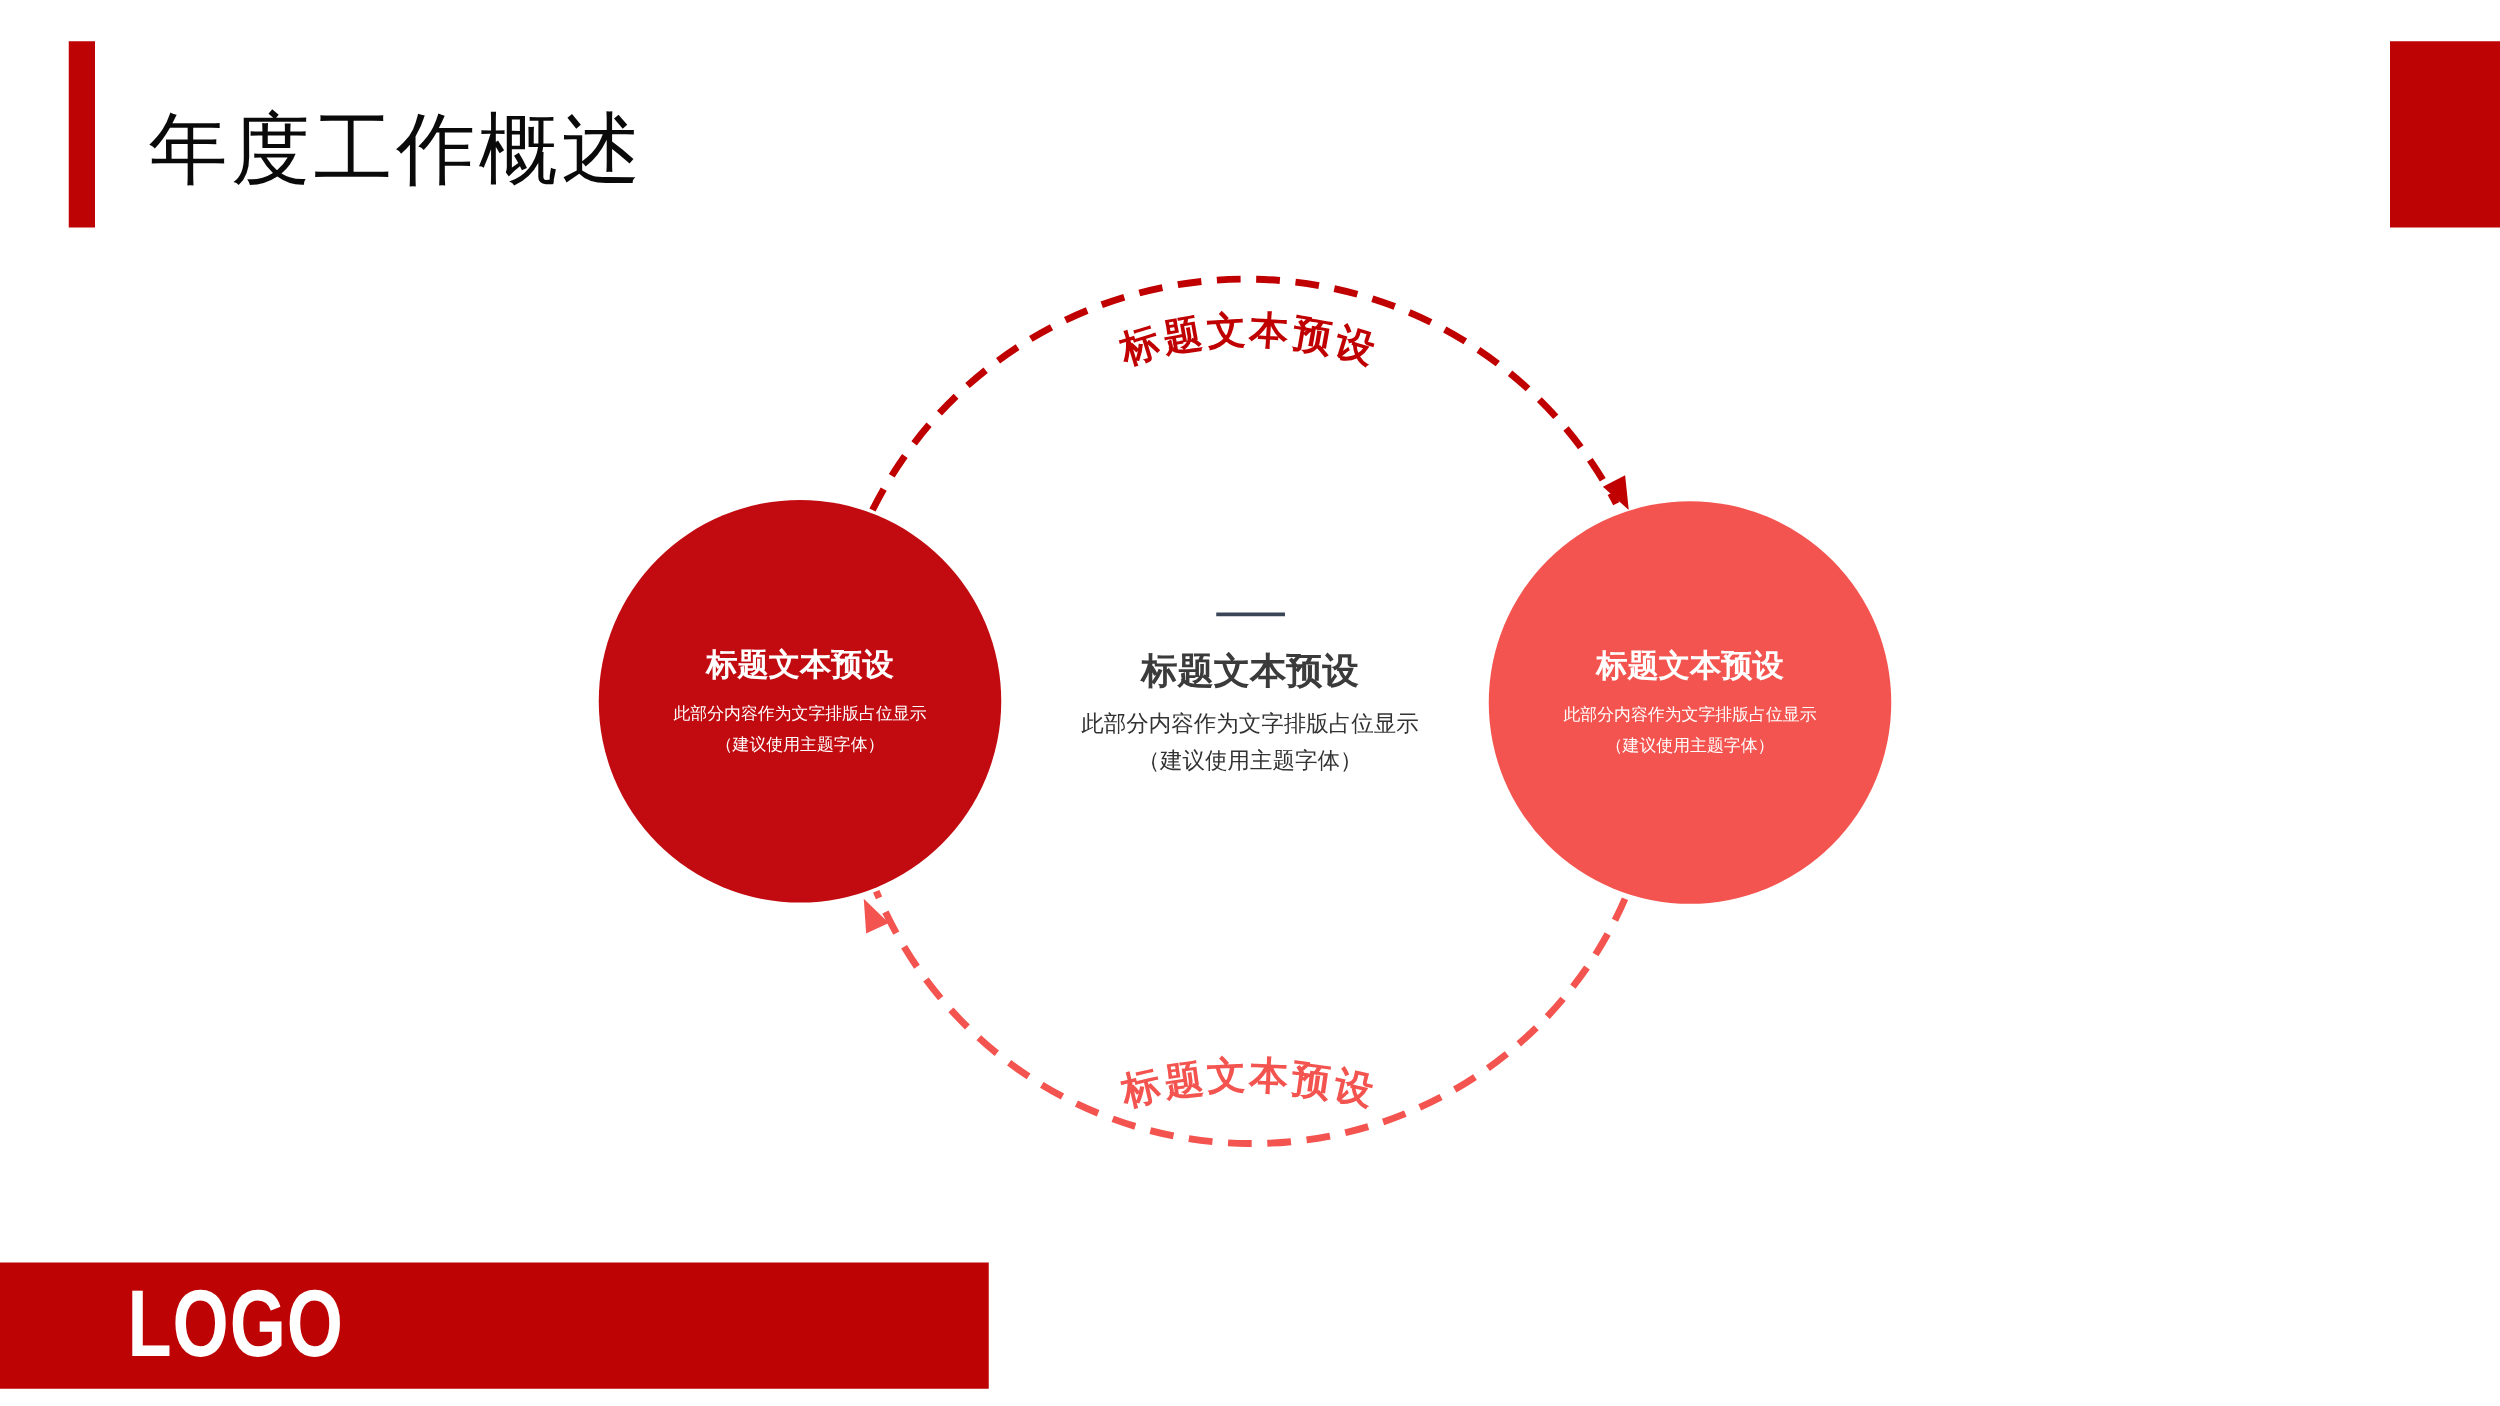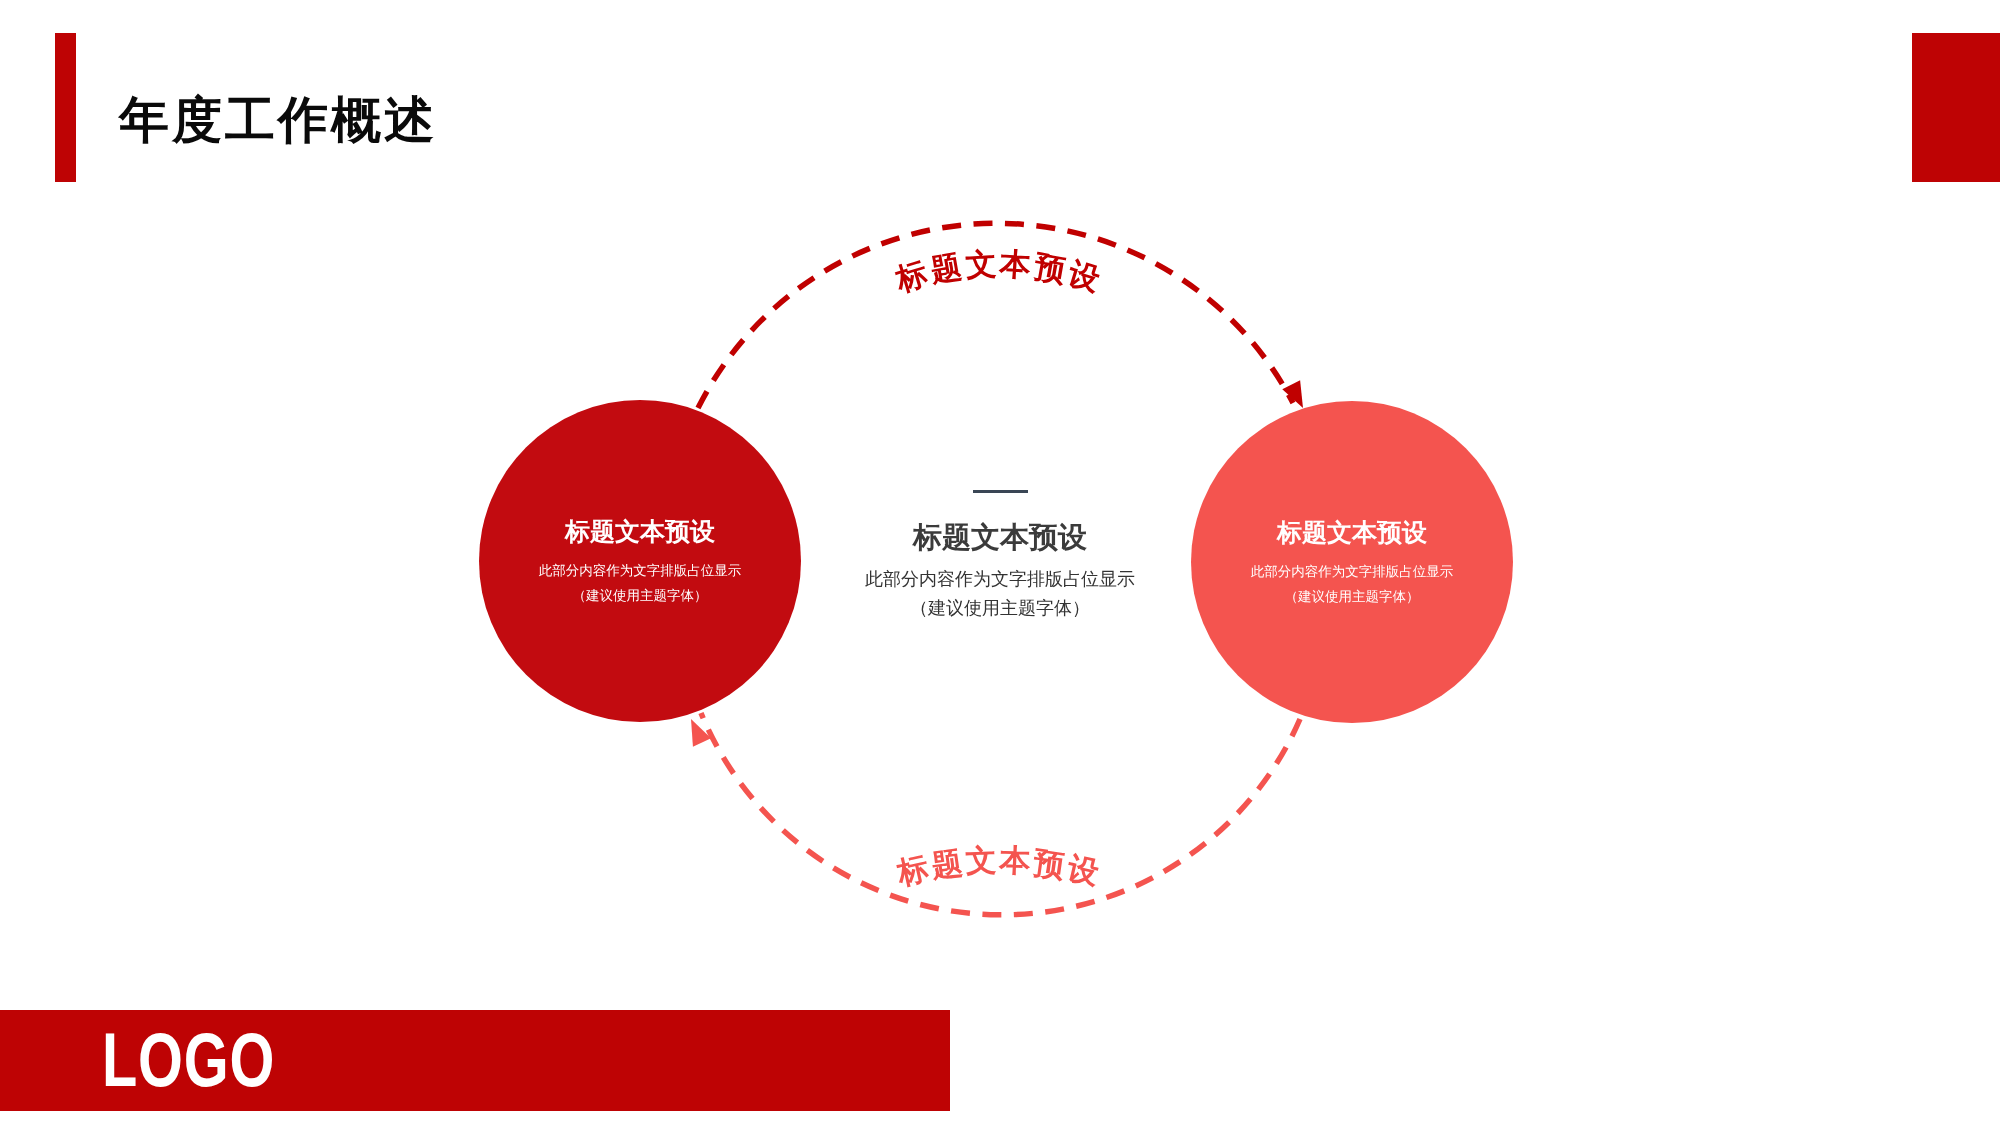--- a/index.html
+++ b/index.html
@@ -4,22 +4,22 @@
 <style>
   html,body{margin:0;padding:0;background:#fff;}
   .slide{
     position:relative;width:2000px;height:1125px;background:#ffffff;overflow:hidden;
     font-family:"Liberation Sans","DejaVu Sans",sans-serif;
   }
   
   .accent-bar-left{position:absolute;left:55px;top:33px;width:21px;height:149px;background:#BE0304;}
   .corner-rect{position:absolute;left:1912px;top:33px;width:88px;height:149px;background:#BE0304;}
   .page-title{
-    position:absolute;left:119px;top:84px;font-size:50px;line-height:72px;
-    font-weight:700;color:#0a0a0a;letter-spacing:3px;white-space:nowrap;
+    position:absolute;left:119px;top:84px;font-size:63px;line-height:72px;
+    font-weight:400;color:#0a0a0a;letter-spacing:3px;white-space:nowrap;
   }
   
   .circle{
     position:absolute;width:322px;height:322px;border-radius:50%;
     display:flex;flex-direction:column;justify-content:center;align-items:center;
     text-align:center;color:#ffffff;
   }
   .circle-left{left:479px;top:400px;background:#C20B10;}
   .circle-right{left:1191px;top:401px;background:#F4544F;}
   .circle-title{font-size:25px;font-weight:700;margin-bottom:10px;white-space:nowrap;}
@@ -32,21 +32,21 @@
   
   .arcs{position:absolute;left:0;top:0;width:2000px;height:1125px;}
   
   .arc-char{
     position:absolute;width:44px;height:44px;margin-left:-22px;margin-top:-22px;
     text-align:center;line-height:44px;font-size:31px;font-weight:700;white-space:nowrap;
   }
   .arc-char.dark{color:#C00000;}
   .arc-char.coral{color:#F4544F;}
   
-  .footer-band{position:absolute;left:0;top:1010px;width:950px;height:101px;background:#BE0304;}
+  .footer-band{position:absolute;left:0;top:1010px;width:791px;height:101px;background:#BE0304;}
   .logo-text{
     position:absolute;left:102px;top:0;height:101px;line-height:99px;
     font-size:76px;font-weight:700;color:#ffffff;letter-spacing:1px;
     transform:scaleX(0.76);transform-origin:left center;white-space:nowrap;
   }
 </style>
 </head>
 <body>
 
 <div class="slide">

